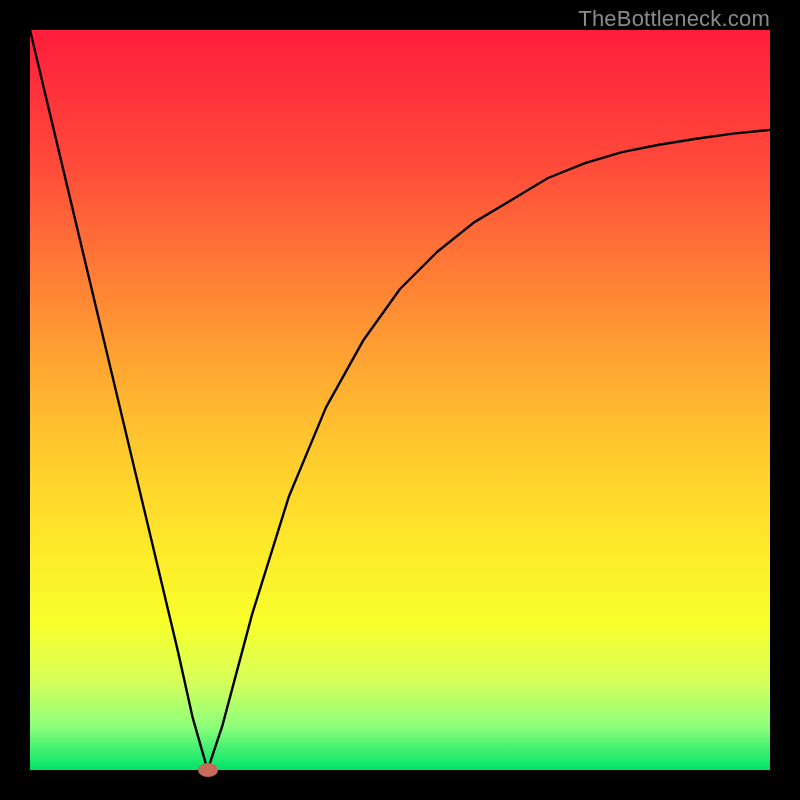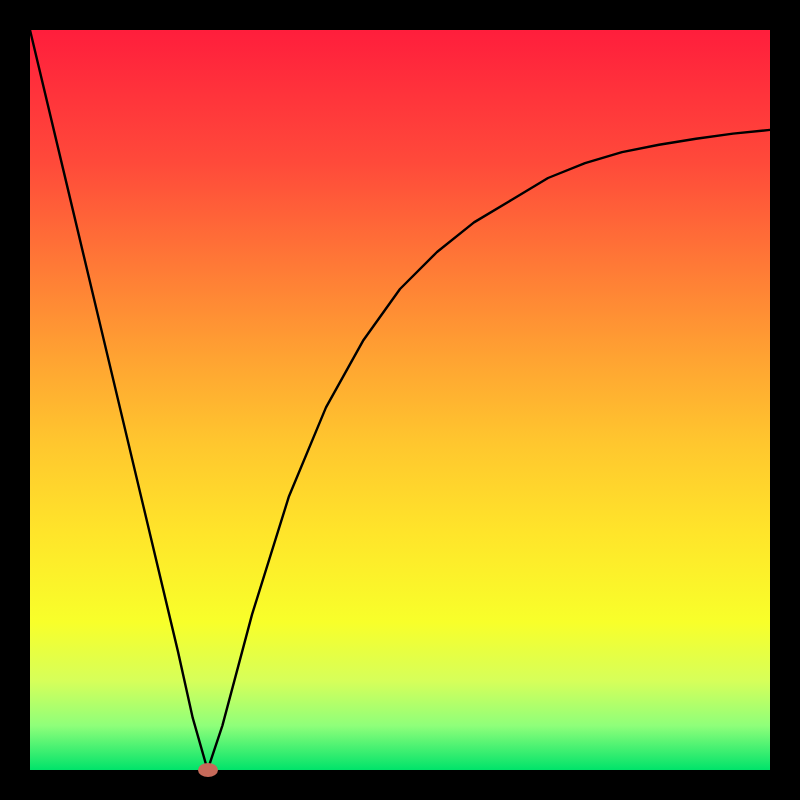--- a/index.html
+++ b/index.html
@@ -51,20 +51,21 @@
     border-radius: 50%;
     background: #c66a5a;
     transform: translate(-50%, -50%);
   }
 </style>
 </head>
 <body>
 
 <div class="frame">
 
+  <div class="watermark">TheBottleneck.com</div>
 
   <div class="plot-area">
     <svg class="curve" viewBox="0 0 740 740" preserveAspectRatio="none">
       <path id="curve-path" d="M0.00 0.00 L37.00 155.40 L74.00 310.80 L111.00 466.20 L148.00 621.60 L162.80 688.20 L177.60 740.00 L192.40 695.60 L222.00 584.60 L259.00 466.20 L296.00 377.40 L333.00 310.80 L370.00 259.00 L407.00 222.00 L444.00 192.40 L481.00 170.20 L518.00 148.00 L555.00 133.20 L592.00 122.10 L629.00 114.70 L666.00 108.78 L703.00 103.60 L740.00 99.90" fill="none" stroke="#000000" stroke-width="2.4" stroke-linejoin="round" stroke-linecap="round"></path>
     </svg>
     <div id="marker" class="marker" style="left: 177.6px; top: 740px; background: rgb(198, 106, 90);"></div>
   </div>
 
 </div>
 

